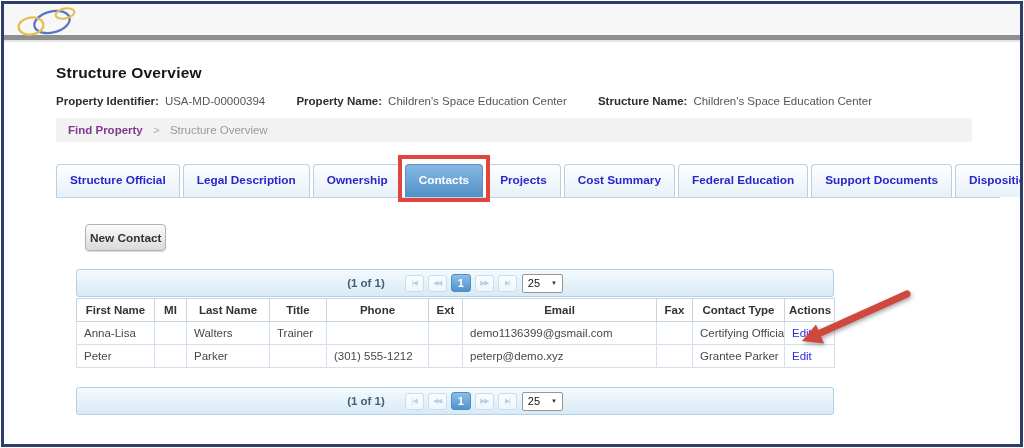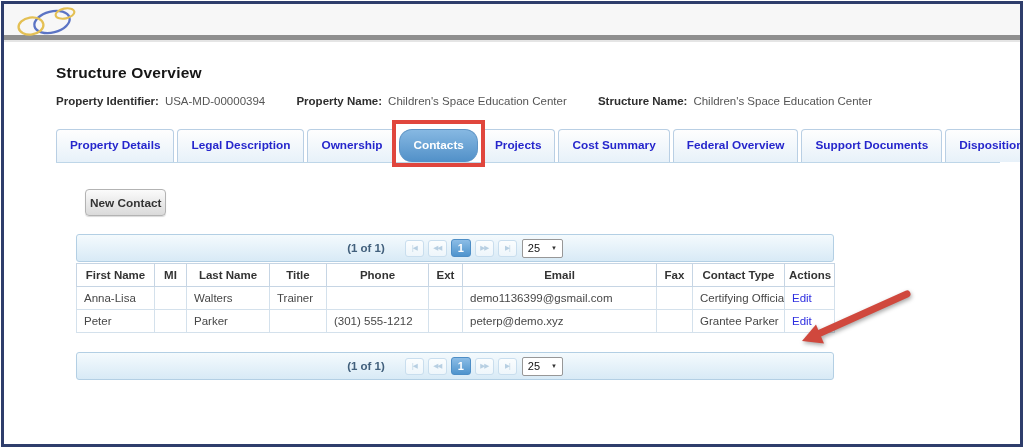--- a/index.html
+++ b/index.html
@@ -31,21 +31,21 @@
   .breadcrumb .sep { margin:0 7px; color:#aaa; }
   
   .tabs { margin-top:22px; display:flex; gap:3px; border-bottom:1px solid #bed6e8; position:relative; }
   .tab {
     height:33px; line-height:31px; padding:0 13px; position:relative;
     border:1px solid #b9cfe4; border-bottom:none; border-radius:4px 4px 0 0;
     background:linear-gradient(#fefefe,#e7f1f9); color:#2626cc;
     font-weight:bold; font-size:11.8px; cursor:pointer; white-space:nowrap;
   }
   .tab.active {
-    background:linear-gradient(#86b8e2,#5190c8); color:#fff; border-color:#5e94c5;border-radius:13px;
+    background:linear-gradient(#86b8e2,#5190c8); color:#fff; border-color:#5e94c5;
   }
   .annotation-box {
     position:absolute; top:-10px; left:-8px; right:-8px; bottom:-5px;
     border:4px solid #e0463d; pointer-events:none; z-index:5;
   }
   
   .new-contact {
     margin:26px 0 0 29px; padding:0 4px; height:27px;
     background:linear-gradient(#fbfbfb,#dadada); border:1px solid #b3b3b3; border-radius:4px;
     font-family:inherit; font-weight:bold; font-size:11.8px; color:#333;
@@ -109,32 +109,37 @@
   <div class="content">
 
     <h1 class="page-title">Structure Overview</h1>
 
     <div class="meta">
       <span class="group"><b>Property Identifier:</b><span>USA-MD-00000394</span></span>
       <span class="group"><b>Property Name:</b><span>Children's Space Education Center</span></span>
       <span class="group"><b>Structure Name:</b><span>Children's Space Education Center</span></span>
     </div>
 
+    <div class="breadcrumb">
+      <a>Find Property</a>
+      <span class="sep">&gt;</span>
+      <span>Structure Overview</span>
+    </div>
 
     <div class="tabs">
-      <div class="tab">Property Details</div>
+      <div class="tab">Structure Official</div>
       <div class="tab">Legal Description</div>
       <div class="tab">Ownership</div>
       <div class="tab active">
         <span>Contacts</span>
         <span class="annotation-box"></span>
       </div>
       <div class="tab">Projects</div>
       <div class="tab">Cost Summary</div>
-      <div class="tab">Federal Overview</div>
+      <div class="tab">Federal Education</div>
       <div class="tab">Support Documents</div>
       <div class="tab">Dispositions</div>
     </div>
 
     <button class="new-contact">New Contact</button>
 
     <div class="datatable">
 
       <div class="paginator">
         <span class="pg-status">(1 of 1)</span>

